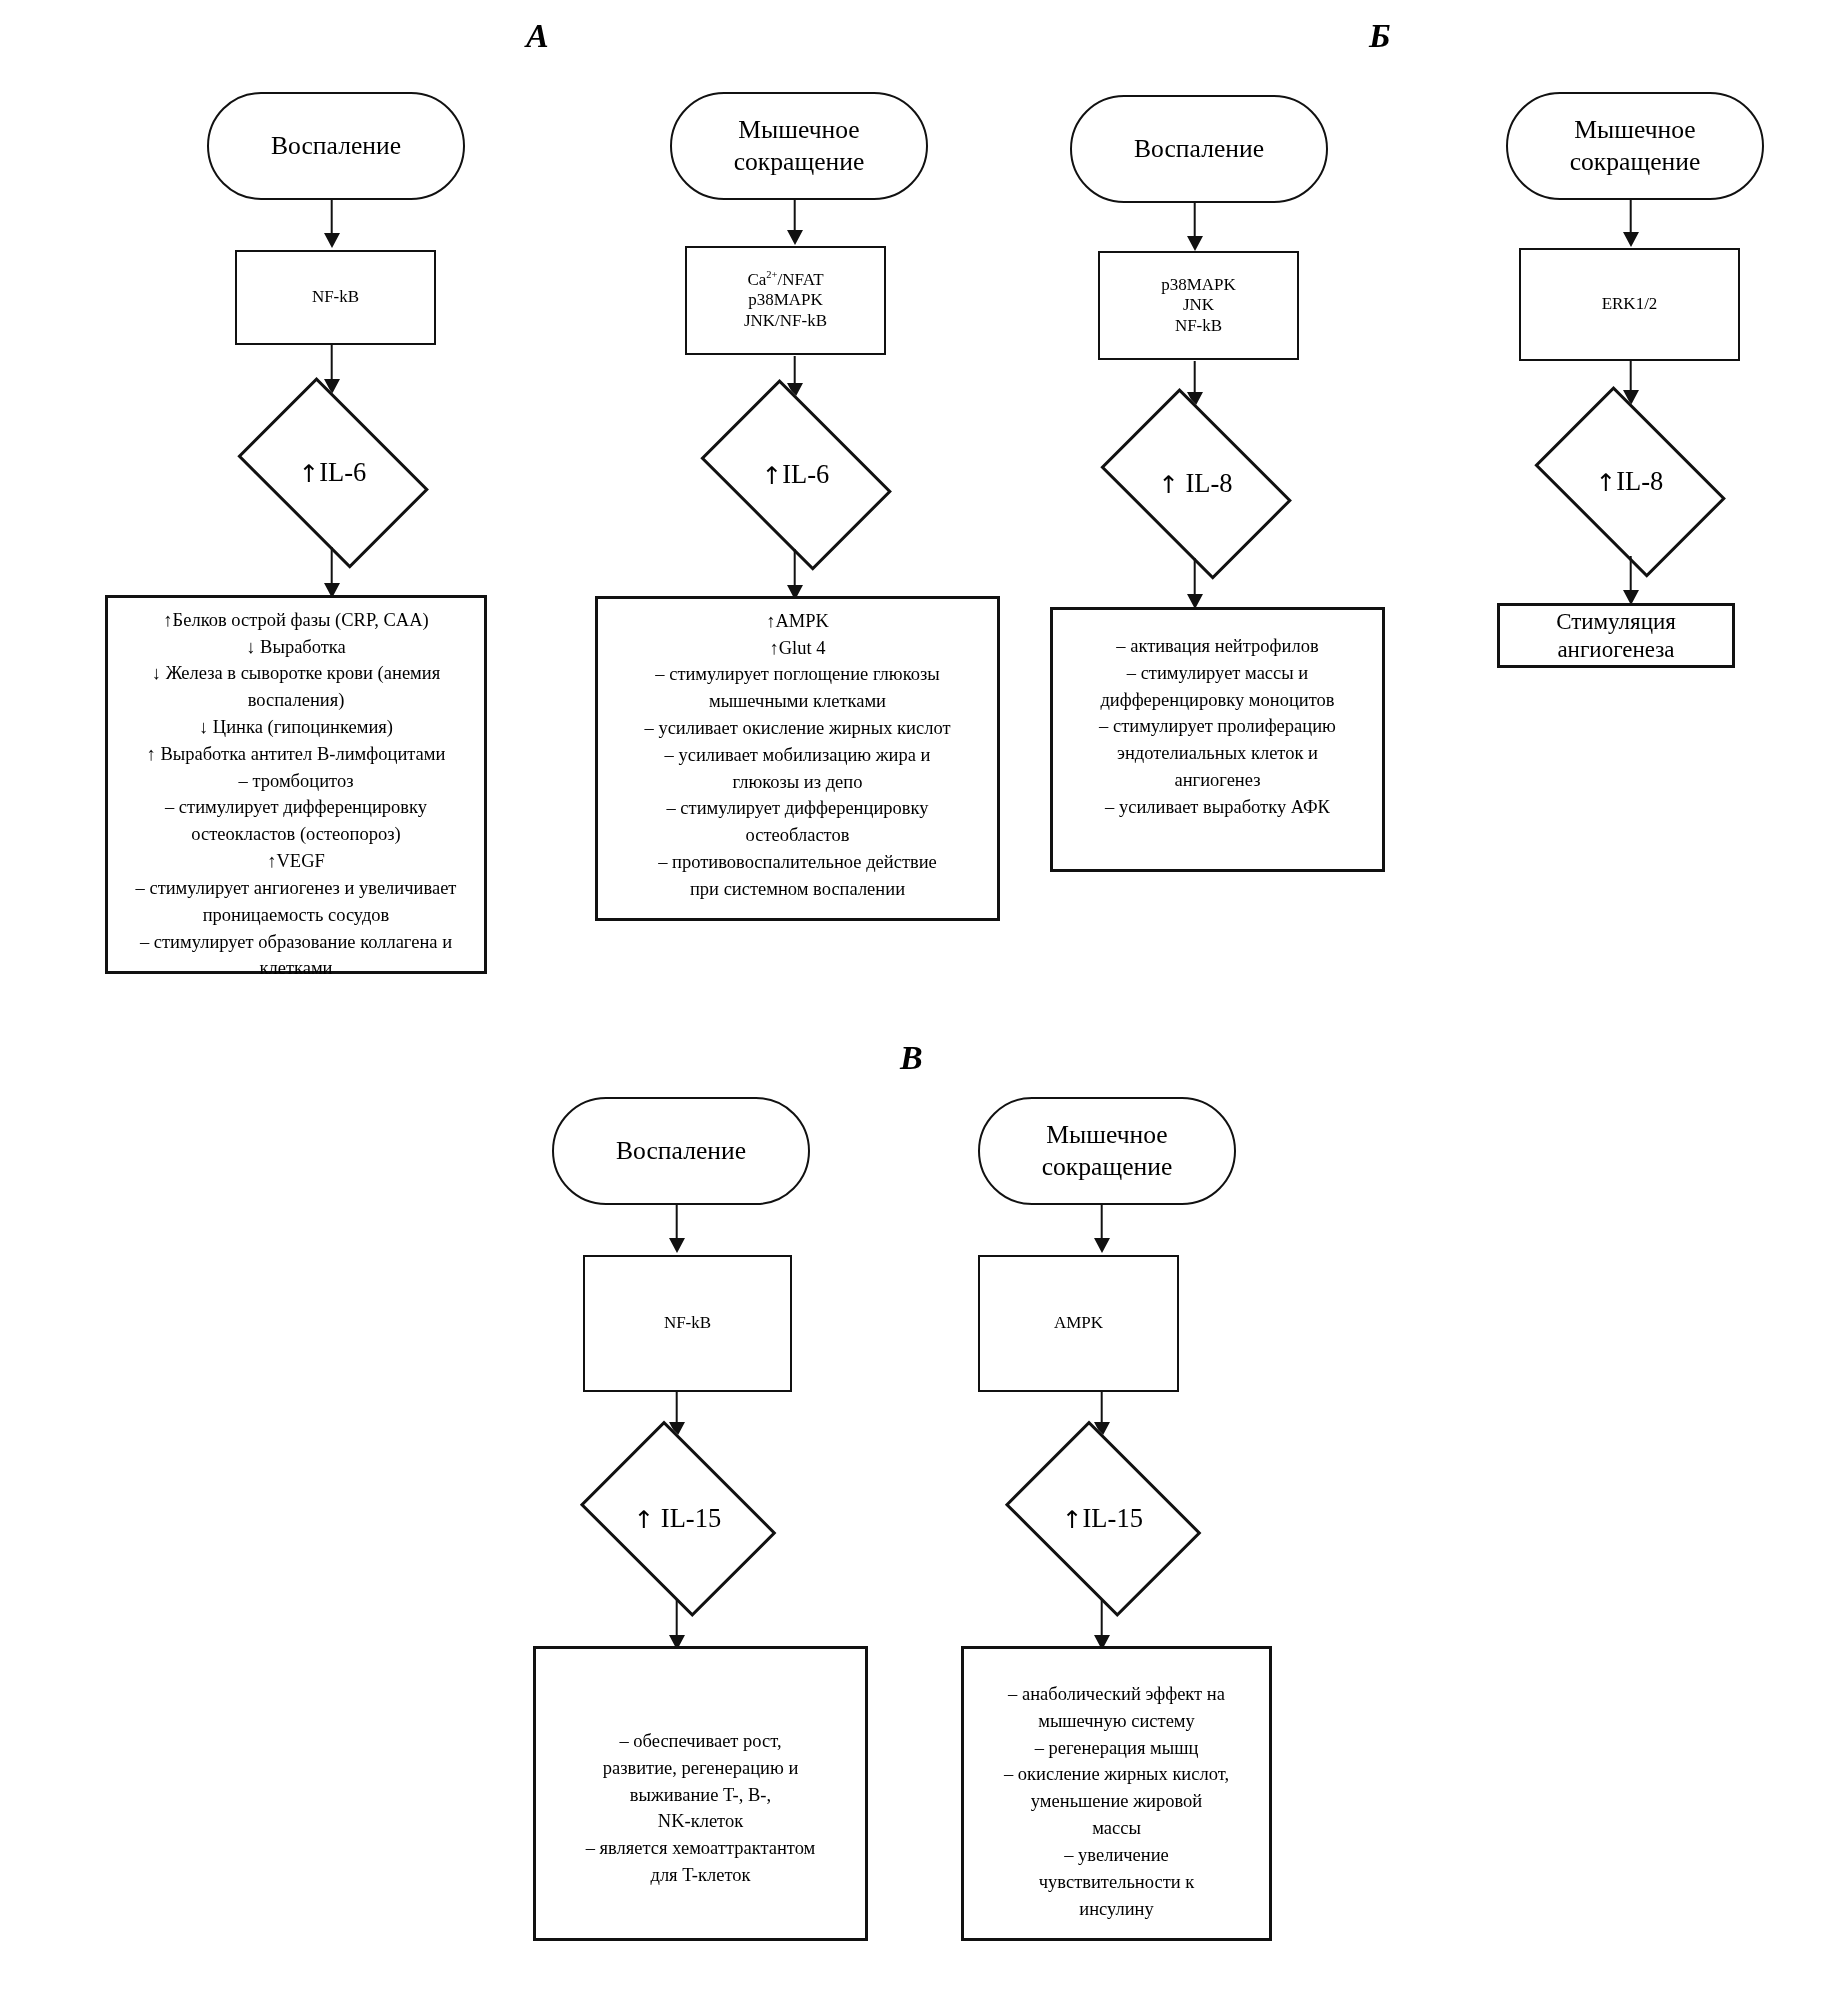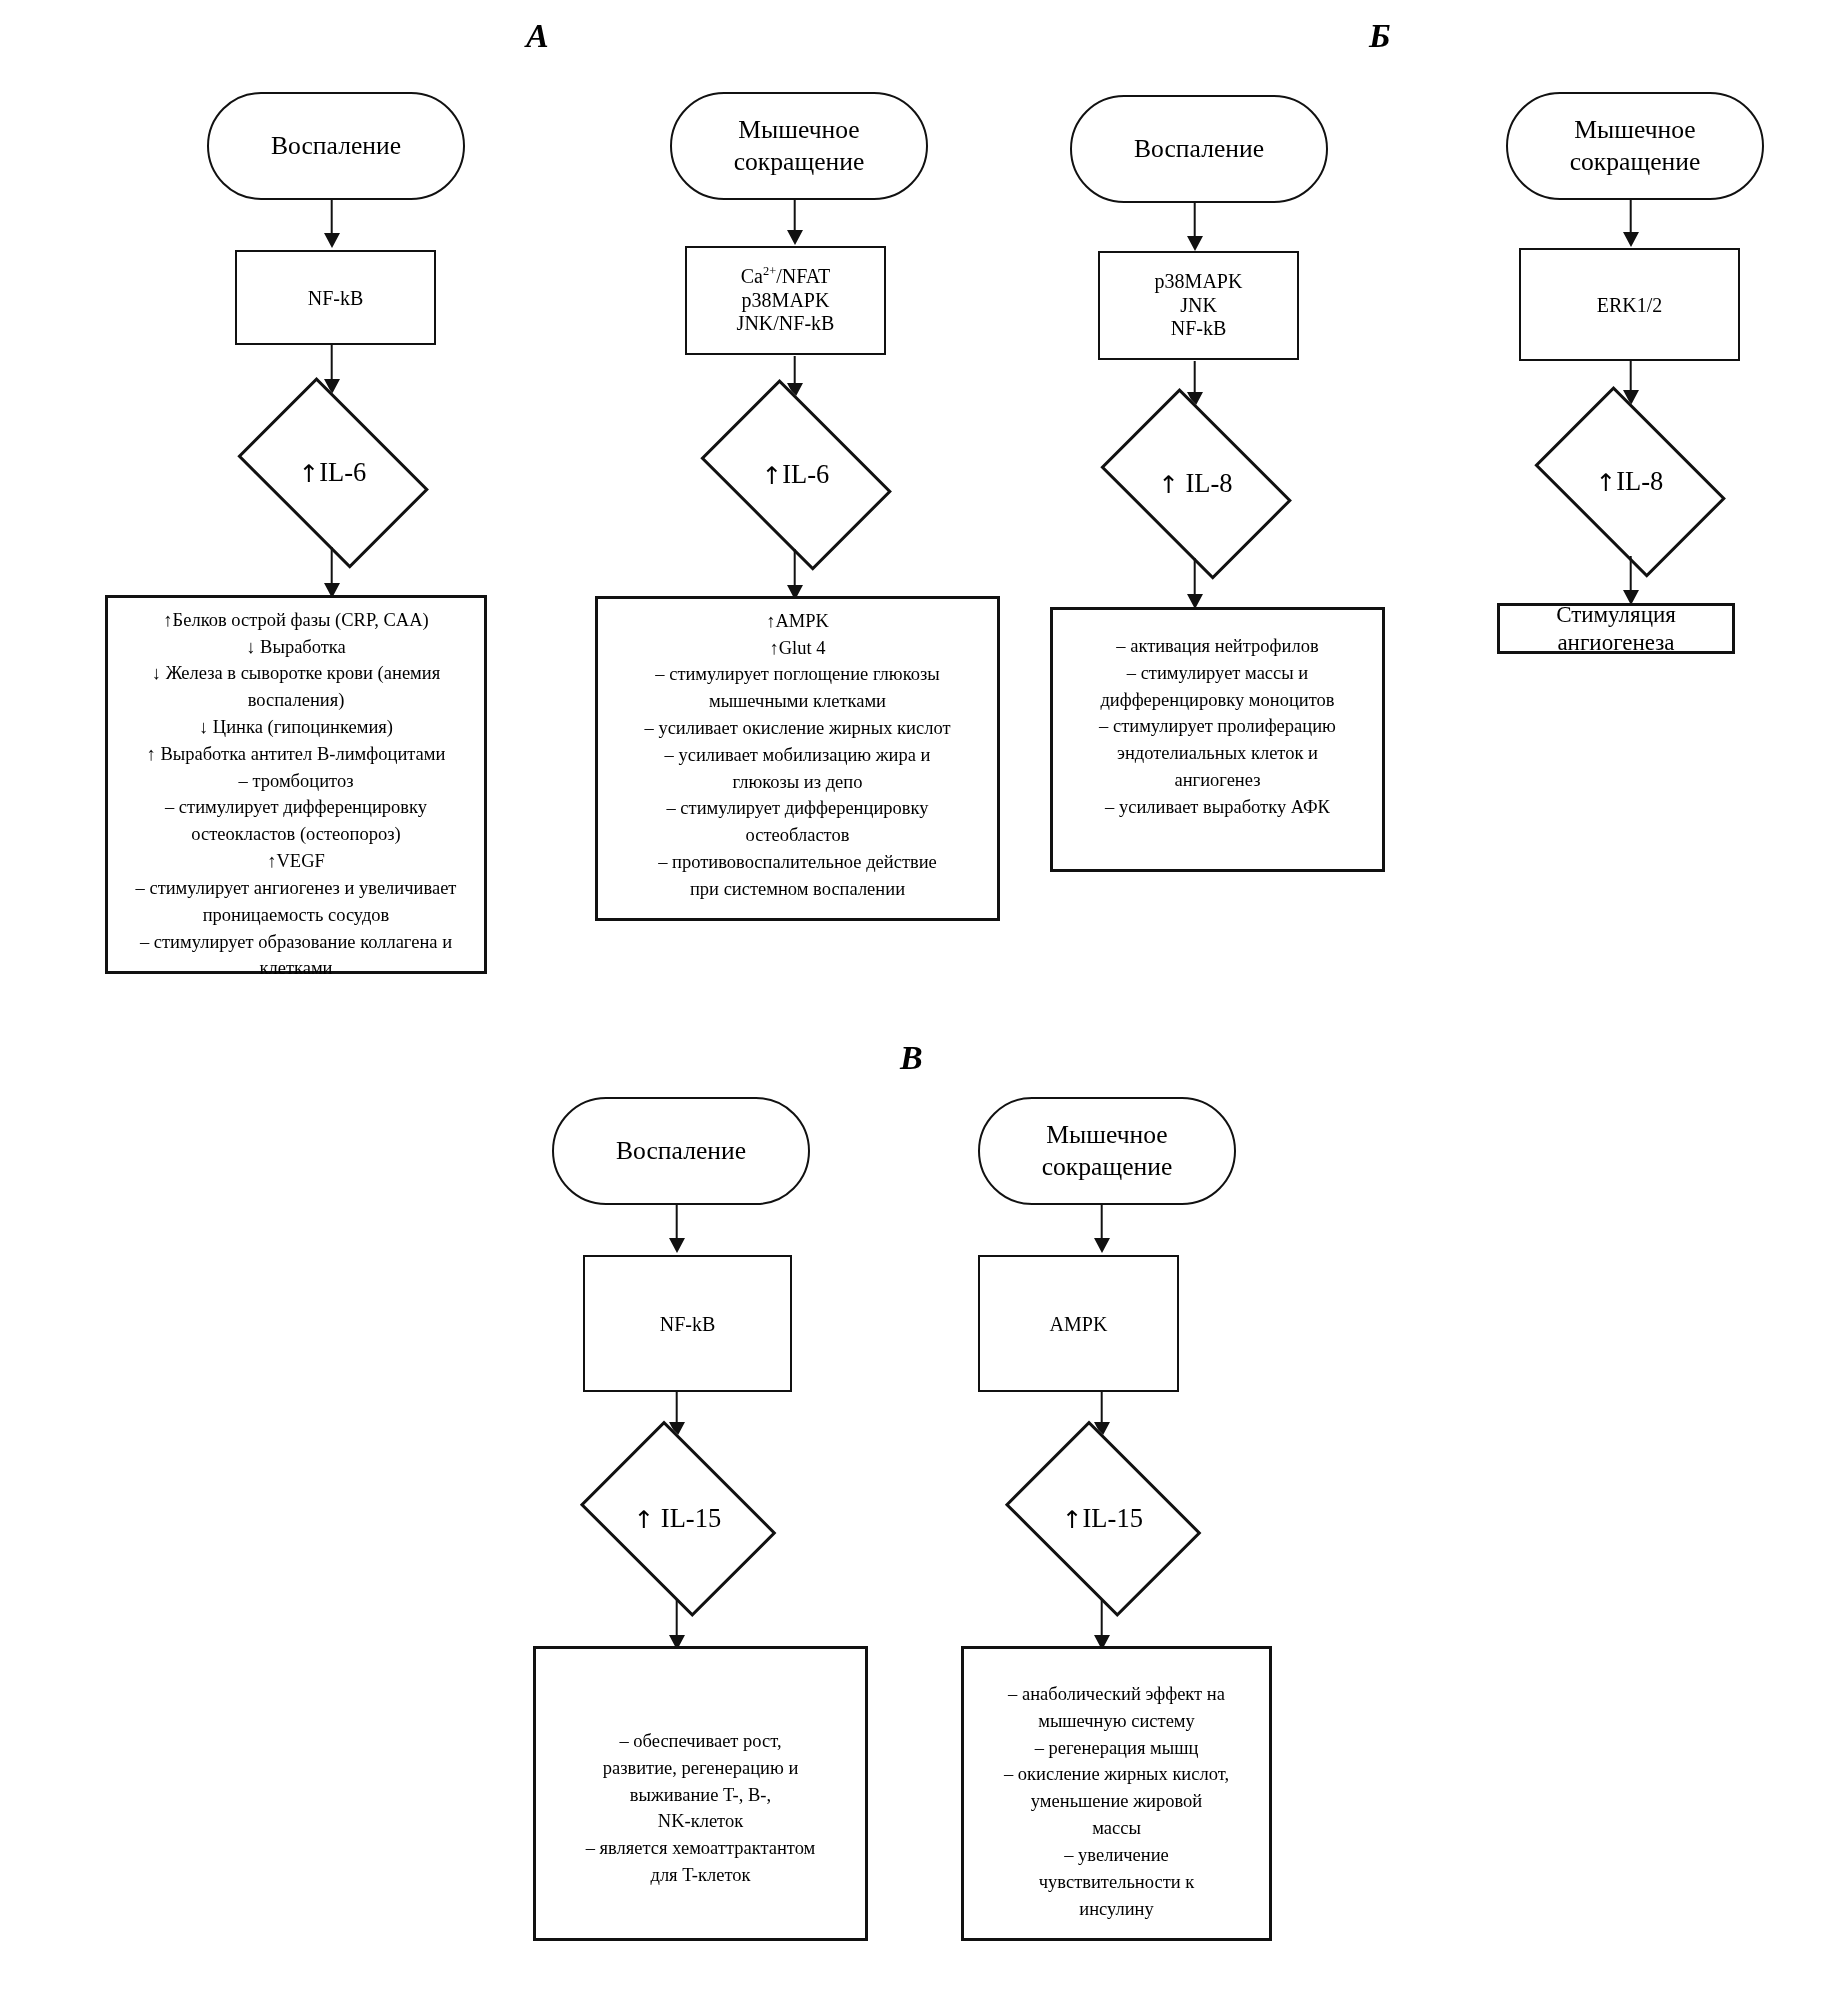--- a/index.html
+++ b/index.html
@@ -24,21 +24,21 @@
     display:flex;align-items:center;justify-content:center;
     text-align:center;background:#fff;
   }
   .rounded{
     border:2.6px solid #111;
     border-radius:55px;
     font-size:25.6px;line-height:1.25;
   }
   .rect{
     border:2.6px solid #111;
-    font-size:20px;line-height:1.3;
+    font-size:17px;line-height:1.3;
   }
   .txtbox{
     border:3.5px solid #111;
     font-size:18.5px;line-height:1.45;
     align-items:flex-start;justify-content:center;
     padding:8.8px 7px 7px 7px;
   }
   .txtbox .inner{width:100%;}
   .txtbox .line{display:block;}
 
@@ -240,21 +240,21 @@
     <div class="dshape"></div>
     <div class="dlabel">
         <span class="arrow-up">↑</span>
         <span>IL-8</span>
       </div>
   </div>
   <div class="conn" style="left:1622px;top:556px;width:17.6px;height:49px;">
     <div class="stem" style="height:35px;"></div>
       <div class="head"></div>
   </div>
-  <div class="node rect" style="left:1497px;top:603px;width:238px;height:51px;border-width:3.5px;font-size:23px;">
+  <div class="node rect" style="left:1497px;top:603px;width:238px;height:65px;border-width:3.5px;font-size:23px;">
     <span style="line-height:1.2;">
       <span>Стимуляция</span><br>
       <span>ангиогенеза</span>
     </span>
   </div>
 
   <div class="node rounded" style="left:552px;top:1097px;width:258px;height:108px;">
     <span>Воспаление</span>
   </div>
   <div class="conn" style="left:668px;top:1204px;width:17.6px;height:49px;">

